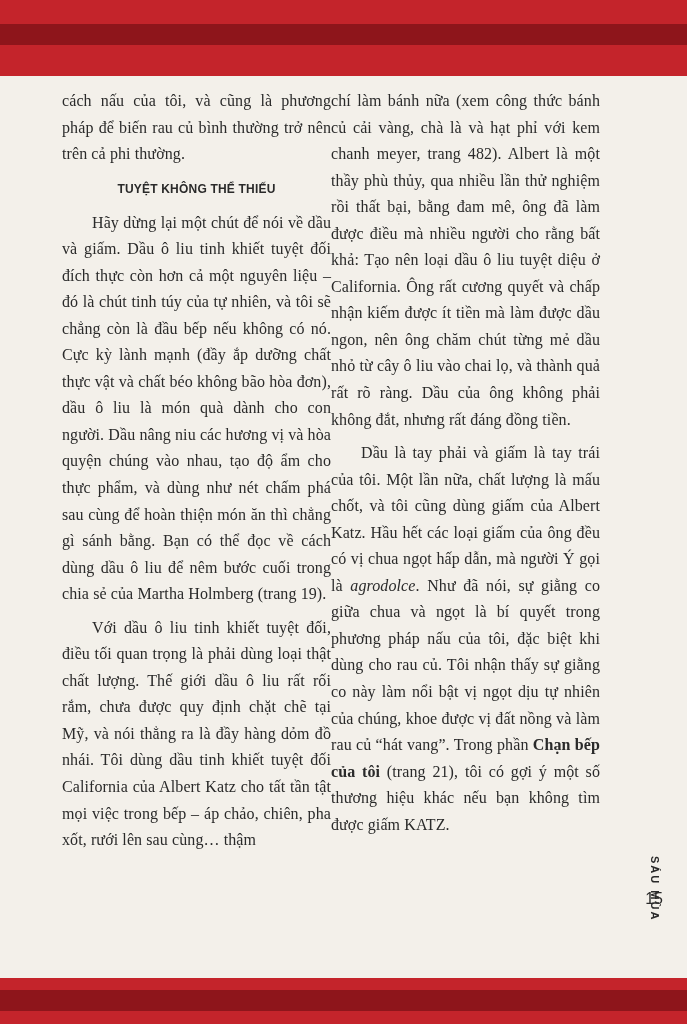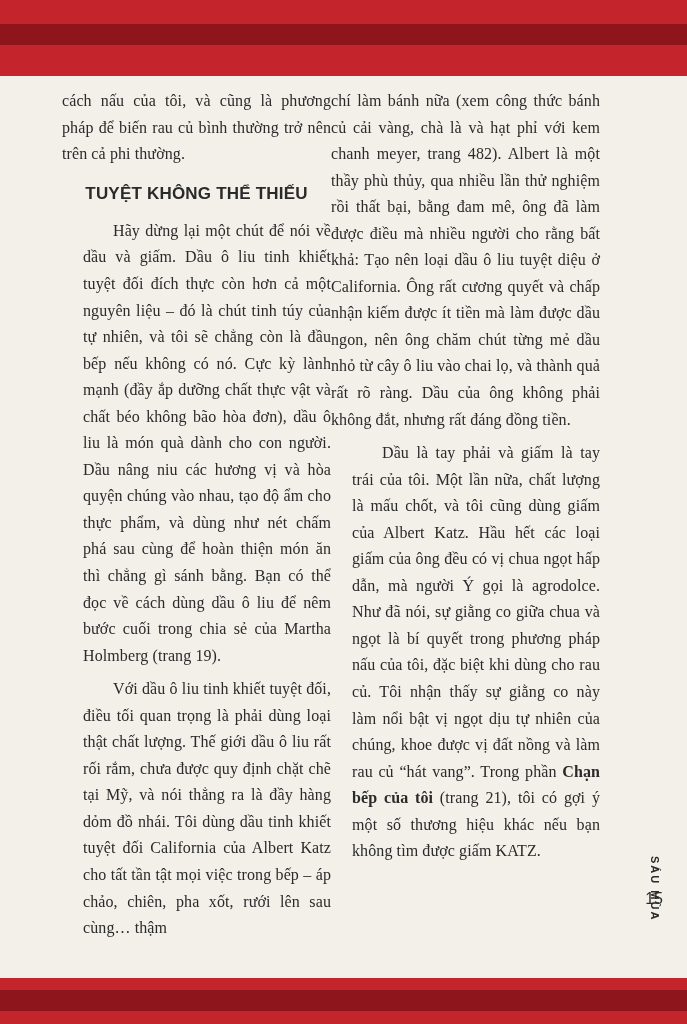--- a/index.html
+++ b/index.html
@@ -29,31 +29,31 @@
     display:flex;
   }
   .col{
     width:269px;
     text-align:justify;
     font-size:16px;
     line-height:1.66;
     letter-spacing:0.1px;
   }
   .para{margin:0 0 7px 0;}
-  .para.indent{text-indent:30px;margin-left:21px;}
+  .para.indent{text-indent:30px;}
   .heading{
     font-family:"Liberation Sans","DejaVu Sans",sans-serif;
     font-weight:bold;
     text-align:center;
-    font-size:17px;
+    font-size:12px;
     margin:12px 0 10px 0;
     letter-spacing:0.2px;
   }
   .seg-normal{font-style:normal;font-weight:normal;}
-  .seg-italic{}
+  .seg-italic{font-style:italic;}
   .seg-bold{font-weight:bold;}
 
   
   .spine{
     position:absolute;right:26px;top:856px;
     writing-mode:vertical-rl;
     font-family:"Liberation Sans","DejaVu Sans",sans-serif;
     font-weight:bold;
     font-size:11px;
     letter-spacing:2px;

